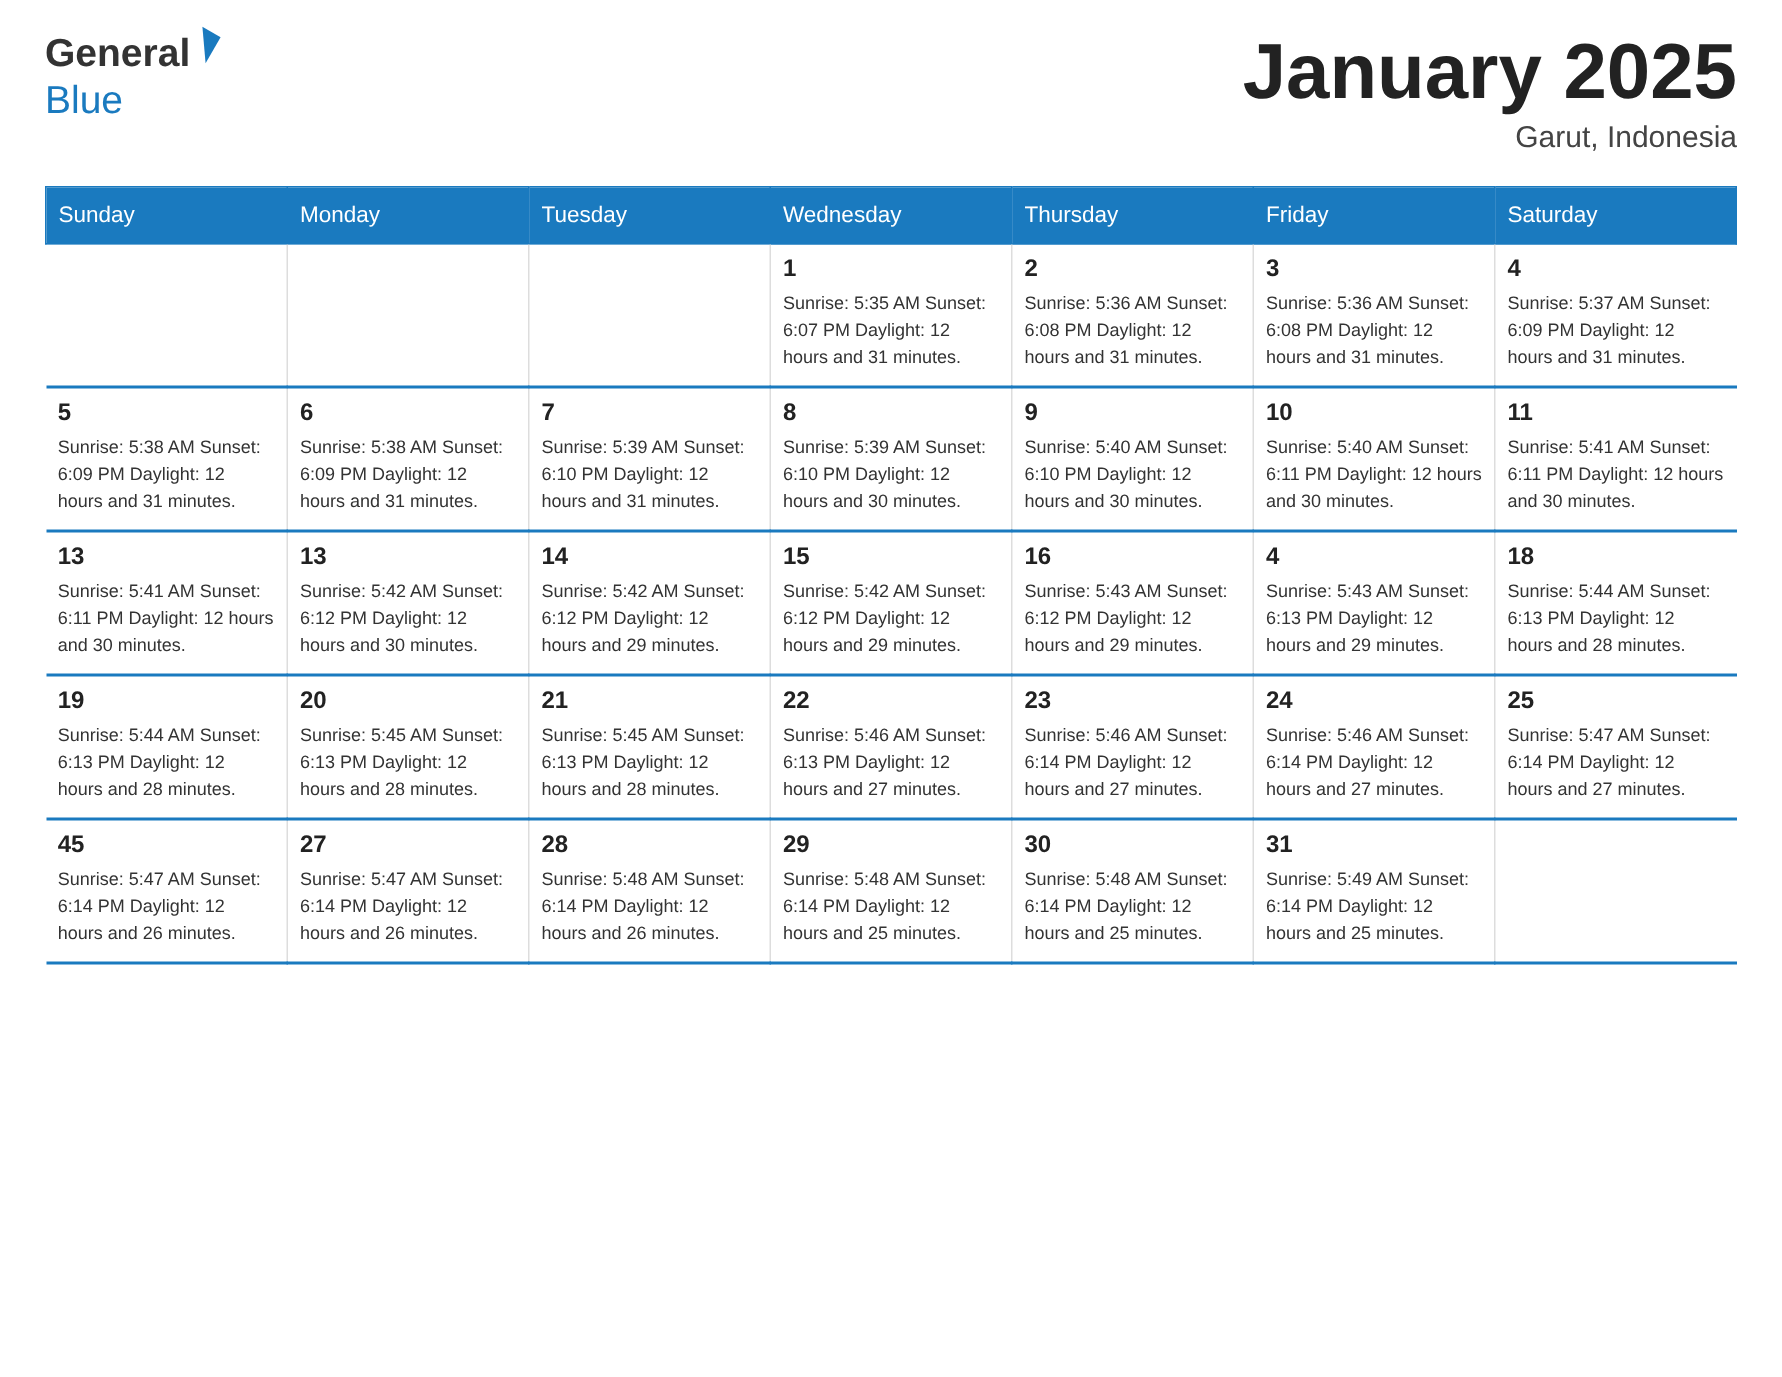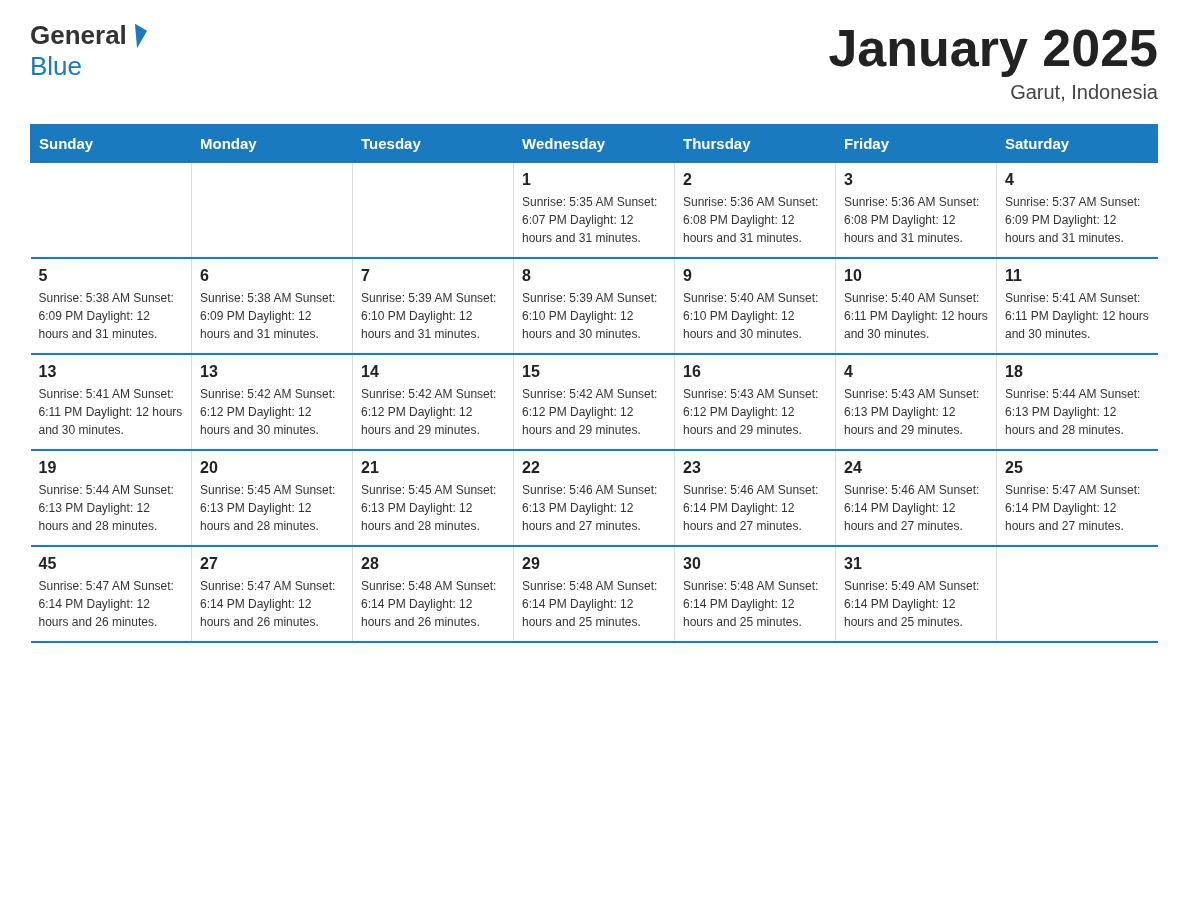--- a/index.html
+++ b/index.html
@@ -16,21 +16,20 @@
       align-items: flex-start;
       margin-bottom: 20px;
     }
     .logo {
       display: flex;
       flex-direction: column;
       align-items: flex-start;
     }
     .logo-text {
       display: flex;
-      align-items: center;
       font-size: 26px;
       font-weight: bold;
       color: #333;
     }
     .logo-general {
       color: #333;
     }
     .logo-triangle {
       width: 0;
       height: 0;
@@ -63,21 +62,21 @@
     .calendar {
       width: 100%;
       border-collapse: collapse;
     }
     .calendar thead tr th {
       background-color: #1a7abf;
       color: #ffffff;
       padding: 10px 8px;
       text-align: left;
       font-size: 15px;
-      font-weight: bold;
+      font-weight: normal;
       border: 1px solid #1a7abf;
     }
     .calendar tbody tr {
       border-bottom: 2px solid #1a7abf;
     }
     .calendar tbody tr td {
       vertical-align: top;
       padding: 8px 8px 10px 8px;
       border-right: 1px solid #ddd;
       width: calc(100% / 7);

